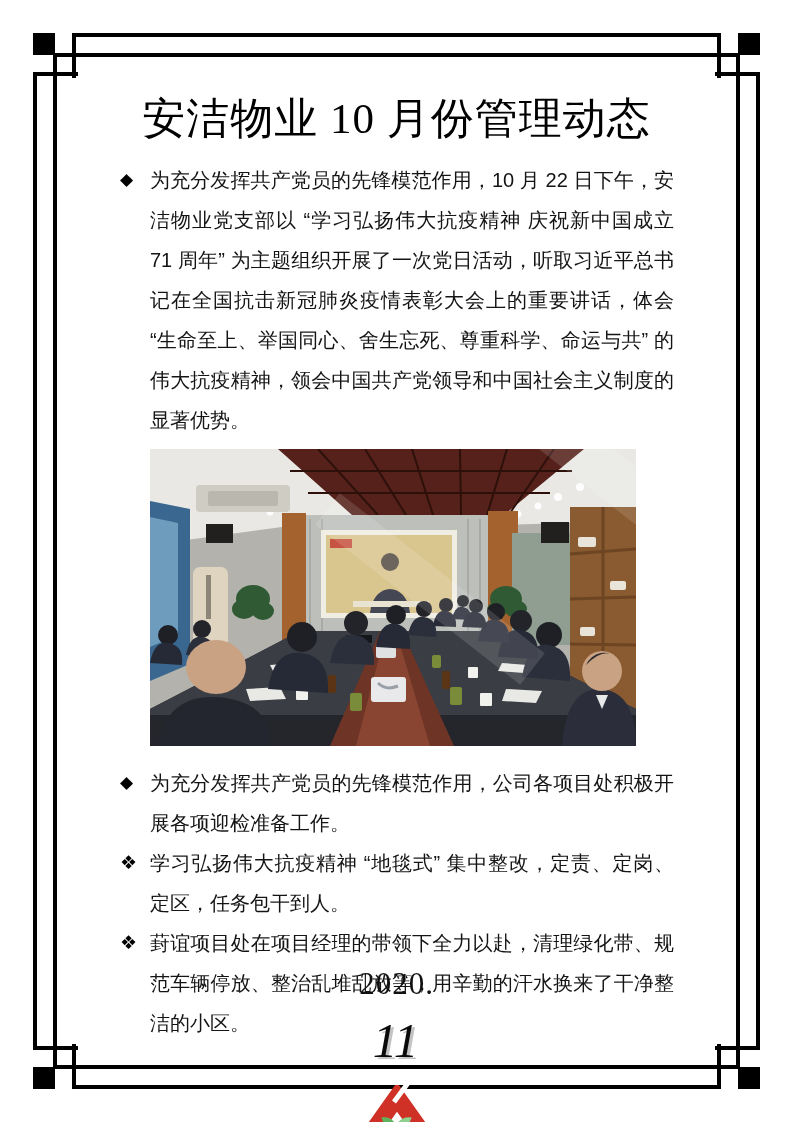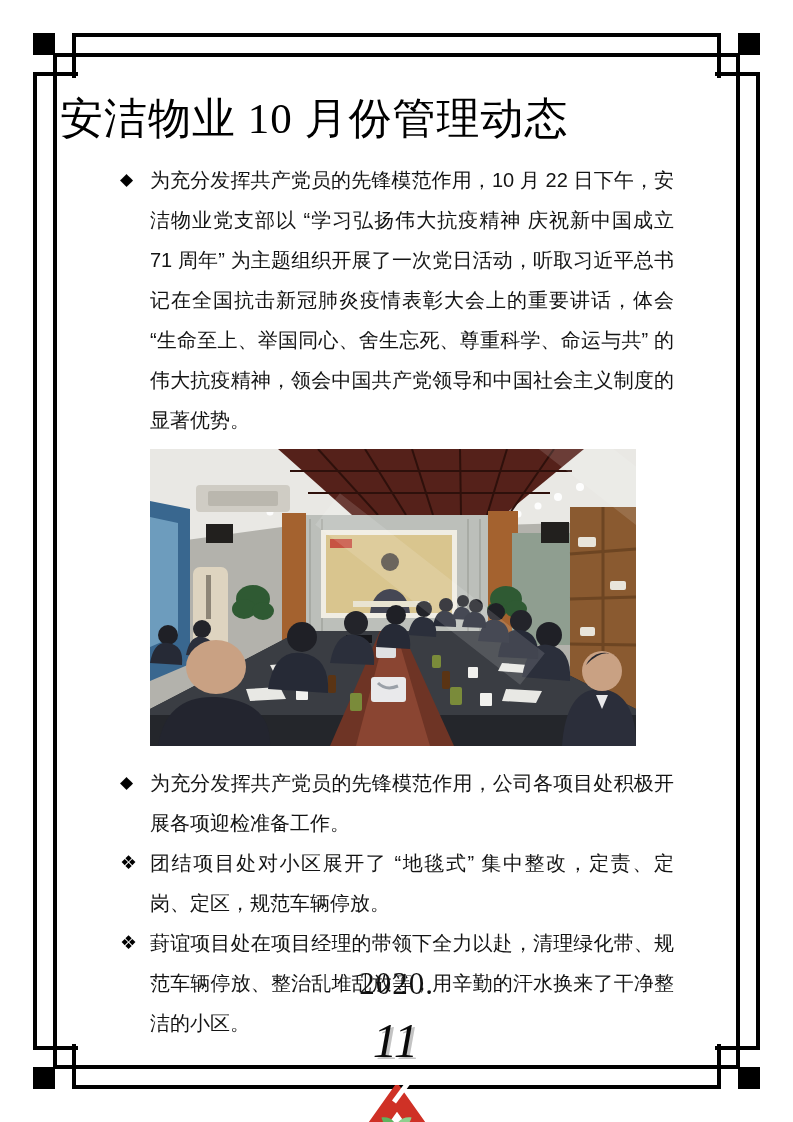--- a/index.html
+++ b/index.html
@@ -27,21 +27,21 @@
   .cap-br-v{left:717px;top:1044px;width:4px;height:45px;}
   .cap-br-h{left:715px;top:1046px;width:45px;height:4px;}
   
   .sq{width:22px;height:22px;}
   .sq-tl{left:33px;top:33px;}
   .sq-tr{left:738px;top:33px;}
   .sq-bl{left:33px;top:1067px;}
   .sq-br{left:738px;top:1067px;}
 
   
-  .title{position:absolute;left:60px;right:60px;top:90px;
+  .title{position:absolute;left:60px;right:60px;top:90px;text-align:center;
          font-family:"Liberation Serif","DejaVu Serif",serif;
          font-size:43px;font-weight:400;color:#000;letter-spacing:1px;white-space:nowrap;}
   .body-list{position:absolute;left:120px;top:160px;width:554px;}
   .item{position:relative;padding-left:30px;font-size:20px;line-height:40px;
         text-align:justify;text-justify:inter-ideograph;color:#141414;}
   .item .marker{position:absolute;left:0;top:0;width:24px;line-height:40px;
         font-size:17px;text-align:left;color:#000;}
   .item.small-marker .marker{font-size:19px;}
   .photo-wrap{margin:9px 0 17px 30px;width:486px;height:297px;overflow:hidden;}
   .photo-wrap svg{display:block;}
@@ -258,21 +258,21 @@
       </svg>
     </div>
 
     <div class="item">
       <span class="marker">◆</span>
       <span>为充分发挥共产党员的先锋模范作用，公司各项目处积极开展各项迎检准备工作。</span>
     </div>
 
     <div class="item small-marker">
       <span class="marker">❖</span>
-      <span>团结项目处对小区展开了 “地毯式” 集中整改，定责、定岗、定区，规范车辆停放。</span>
+      <span>学习弘扬伟大抗疫精神 “地毯式” 集中整改，定责、定岗、定区，任务包干到人。</span>
     </div>
 
     <div class="item small-marker">
       <span class="marker">❖</span>
       <span>葑谊项目处在项目经理的带领下全力以赴，清理绿化带、规范车辆停放、整治乱堆乱放等，用辛勤的汗水换来了干净整洁的小区。</span>
     </div>
   </div>
 
   <div class="footer">
     <span class="f-year">2020.</span>

